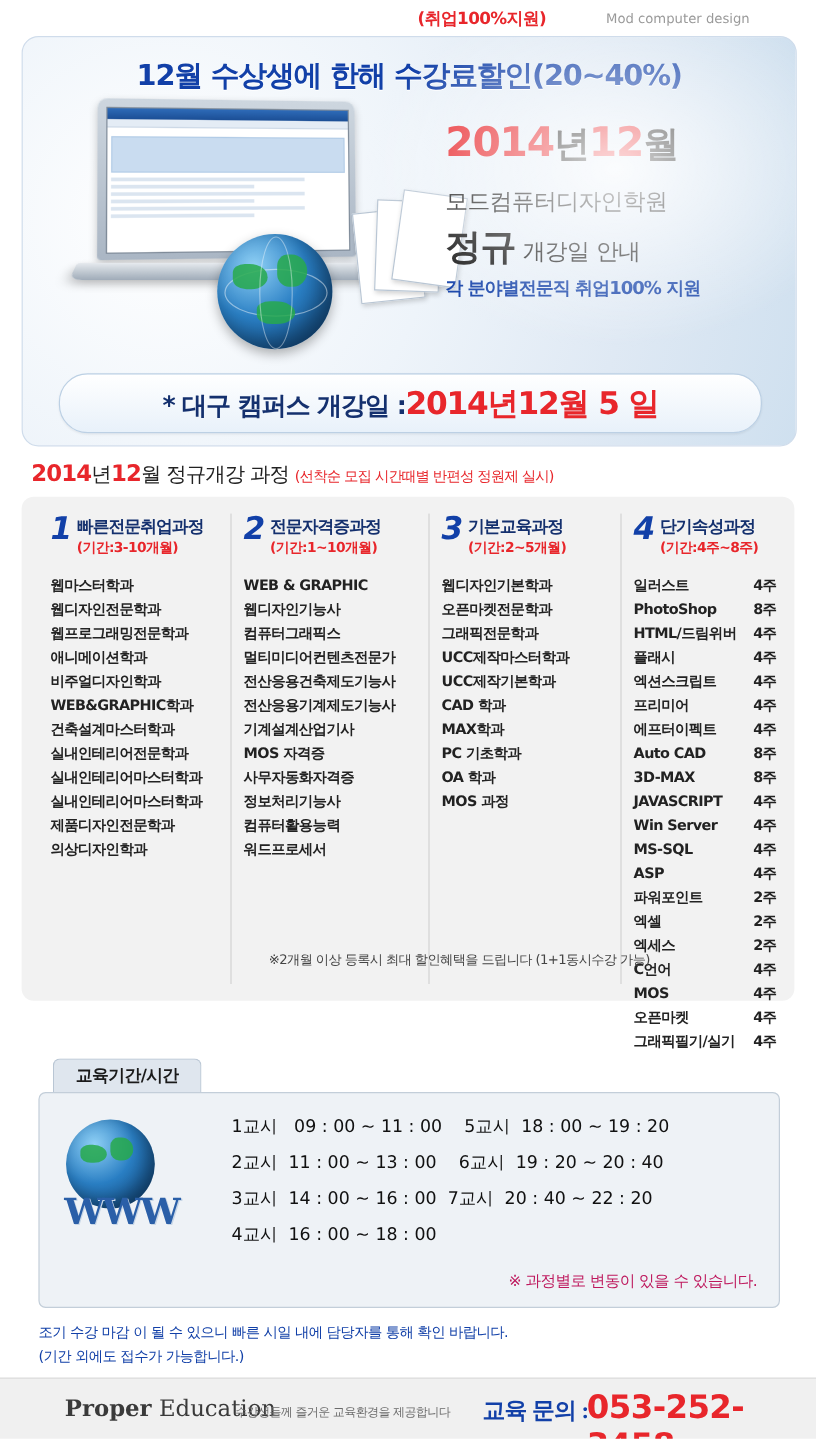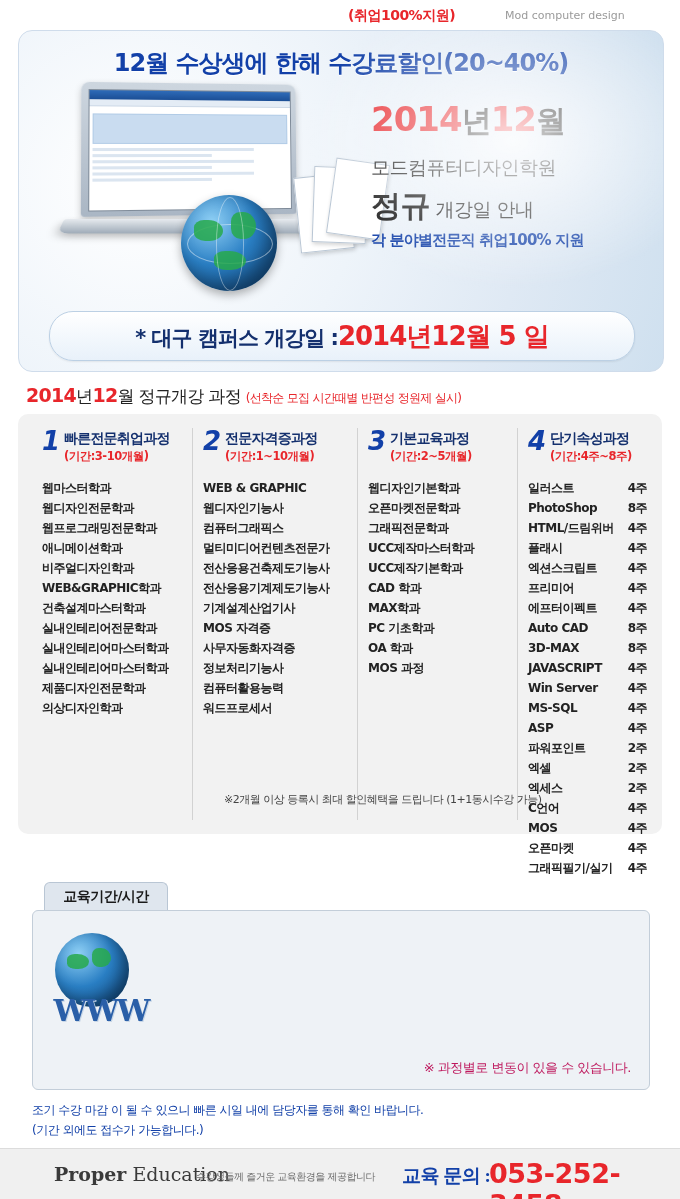--- a/index.html
+++ b/index.html
@@ -444,20 +444,26 @@
 
   <div class="disc-note">※2개월 이상 등록시 최대 할인혜택을 드립니다 (1+1동시수강 가능)</div>
 
   <div class="tt-tab">교육기간/시간</div>
   <div class="tt-box">
     <div class="tt-globe">
       <span class="continent" style="left:16%;top:28%;width:30%;height:20%;"></span>
       <span class="continent" style="left:50%;top:20%;width:26%;height:26%;"></span>
     </div>
     <div class="tt-www">WWW</div>
+    <div class="tt-rows">
+      <div class="tt-row">1교시   09 : 00 ~ 11 : 00    5교시  18 : 00 ~ 19 : 20</div>
+      <div class="tt-row">2교시  11 : 00 ~ 13 : 00    6교시  19 : 20 ~ 20 : 40</div>
+      <div class="tt-row">3교시  14 : 00 ~ 16 : 00  7교시  20 : 40 ~ 22 : 20</div>
+      <div class="tt-row">4교시  16 : 00 ~ 18 : 00</div>
+    </div>
     <div class="tt-note">※ 과정별로 변동이 있을 수 있습니다.</div>
   </div>
 
   <div class="fn1">조기 수강 마감 이 될 수 있으니 빠른 시일 내에 담당자를 통해 확인 바랍니다.</div>
   <div class="fn2">(기간 외에도 접수가 가능합니다.)</div>
 
   <div class="footbar">
     <div class="logo">
       <b>Proper</b>
       <span>Education</span>

